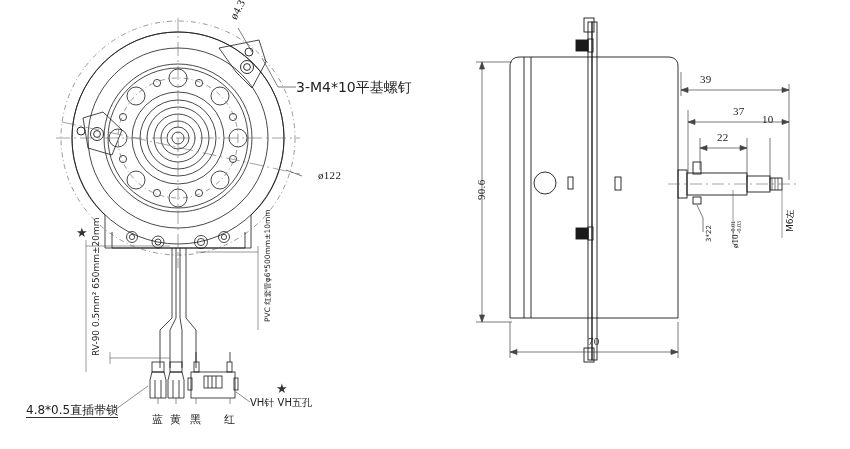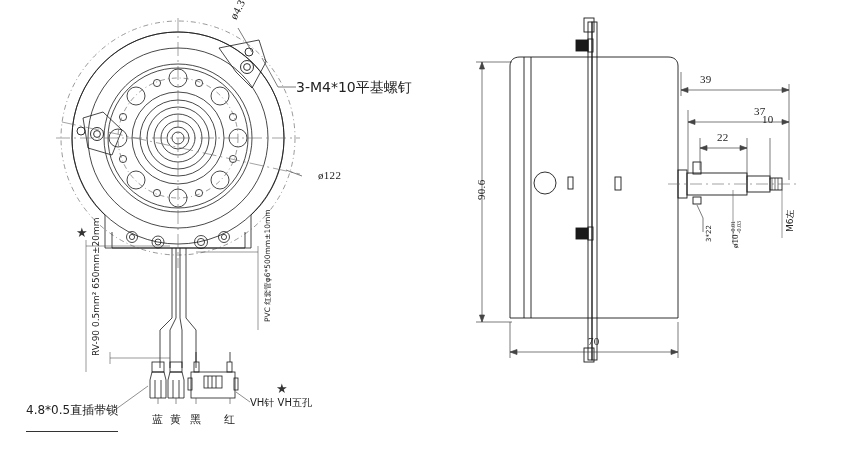--- a/index.html
+++ b/index.html
@@ -7,21 +7,21 @@
        font-family:"Liberation Serif", serif;color:#1a1a1a;}
   #stage{position:relative;width:850px;height:449px;background:#fff;}
   svg.layer{position:absolute;left:0;top:0;width:850px;height:449px;}
   .lbl{position:absolute;white-space:nowrap;font-family:"Liberation Serif",serif;
        color:#222;line-height:1;}
   .dim{font-size:11px;letter-spacing:.3px;}
   .cn{font-family:"DejaVu Sans",sans-serif;font-size:14px;}
   .tiny{font-size:10px;font-family:"DejaVu Sans",sans-serif;}
   .vert{transform-origin:left top;}
   .star{position:absolute;color:#333;font-size:13px;line-height:1;}
-  .ul{border-bottom:1px solid #333;padding-bottom:15px;}
+  .ul{border-bottom:1px solid #333;padding-bottom:1px;}
 </style>
 </head>
 <body>
 
 <div id="stage">
 
   <svg class="layer" viewBox="0 0 850 449">
     <g fill="none" stroke="#1a1a1a" stroke-width="0.8">
 
       <path d="M178,32 C120,32 72,80 72,138 C72,168 84,196 105,215
@@ -283,21 +283,21 @@
 
   <div class="star" style="left:76px;top:226px;">★</div>
   <div class="star" style="left:276px;top:382px;">★</div>
 
   <div class="lbl dim vert" style="left:476px;top:200px;transform:rotate(-90deg);">90.6</div>
 
   <div class="lbl dim" style="left:588px;top:336px;text-align:right;">70</div>
 
   <div class="lbl dim" style="left:700px;top:74px;">39</div>
 
-  <div class="lbl dim" style="left:733px;top:106px;margin-left:21px;">37</div>
+  <div class="lbl dim" style="left:733px;top:106px;">37</div>
 
   <div class="lbl dim" style="left:717px;top:132px;">22</div>
 
   <div class="lbl dim" style="left:762px;top:114px;">10</div>
 
   <div class="lbl tiny vert" style="left:706px;top:242px;transform:rotate(-90deg);font-size:7px;">3*22</div>
 
   <div class="lbl vert" style="left:730px;top:248px;transform:rotate(-90deg);font-size:9px;">
     <span>ø10</span><span style="display:inline-block;vertical-align:middle;font-size:6px;line-height:1.05;margin-left:1px;">
       <span style="display:block">-0.01</span>

